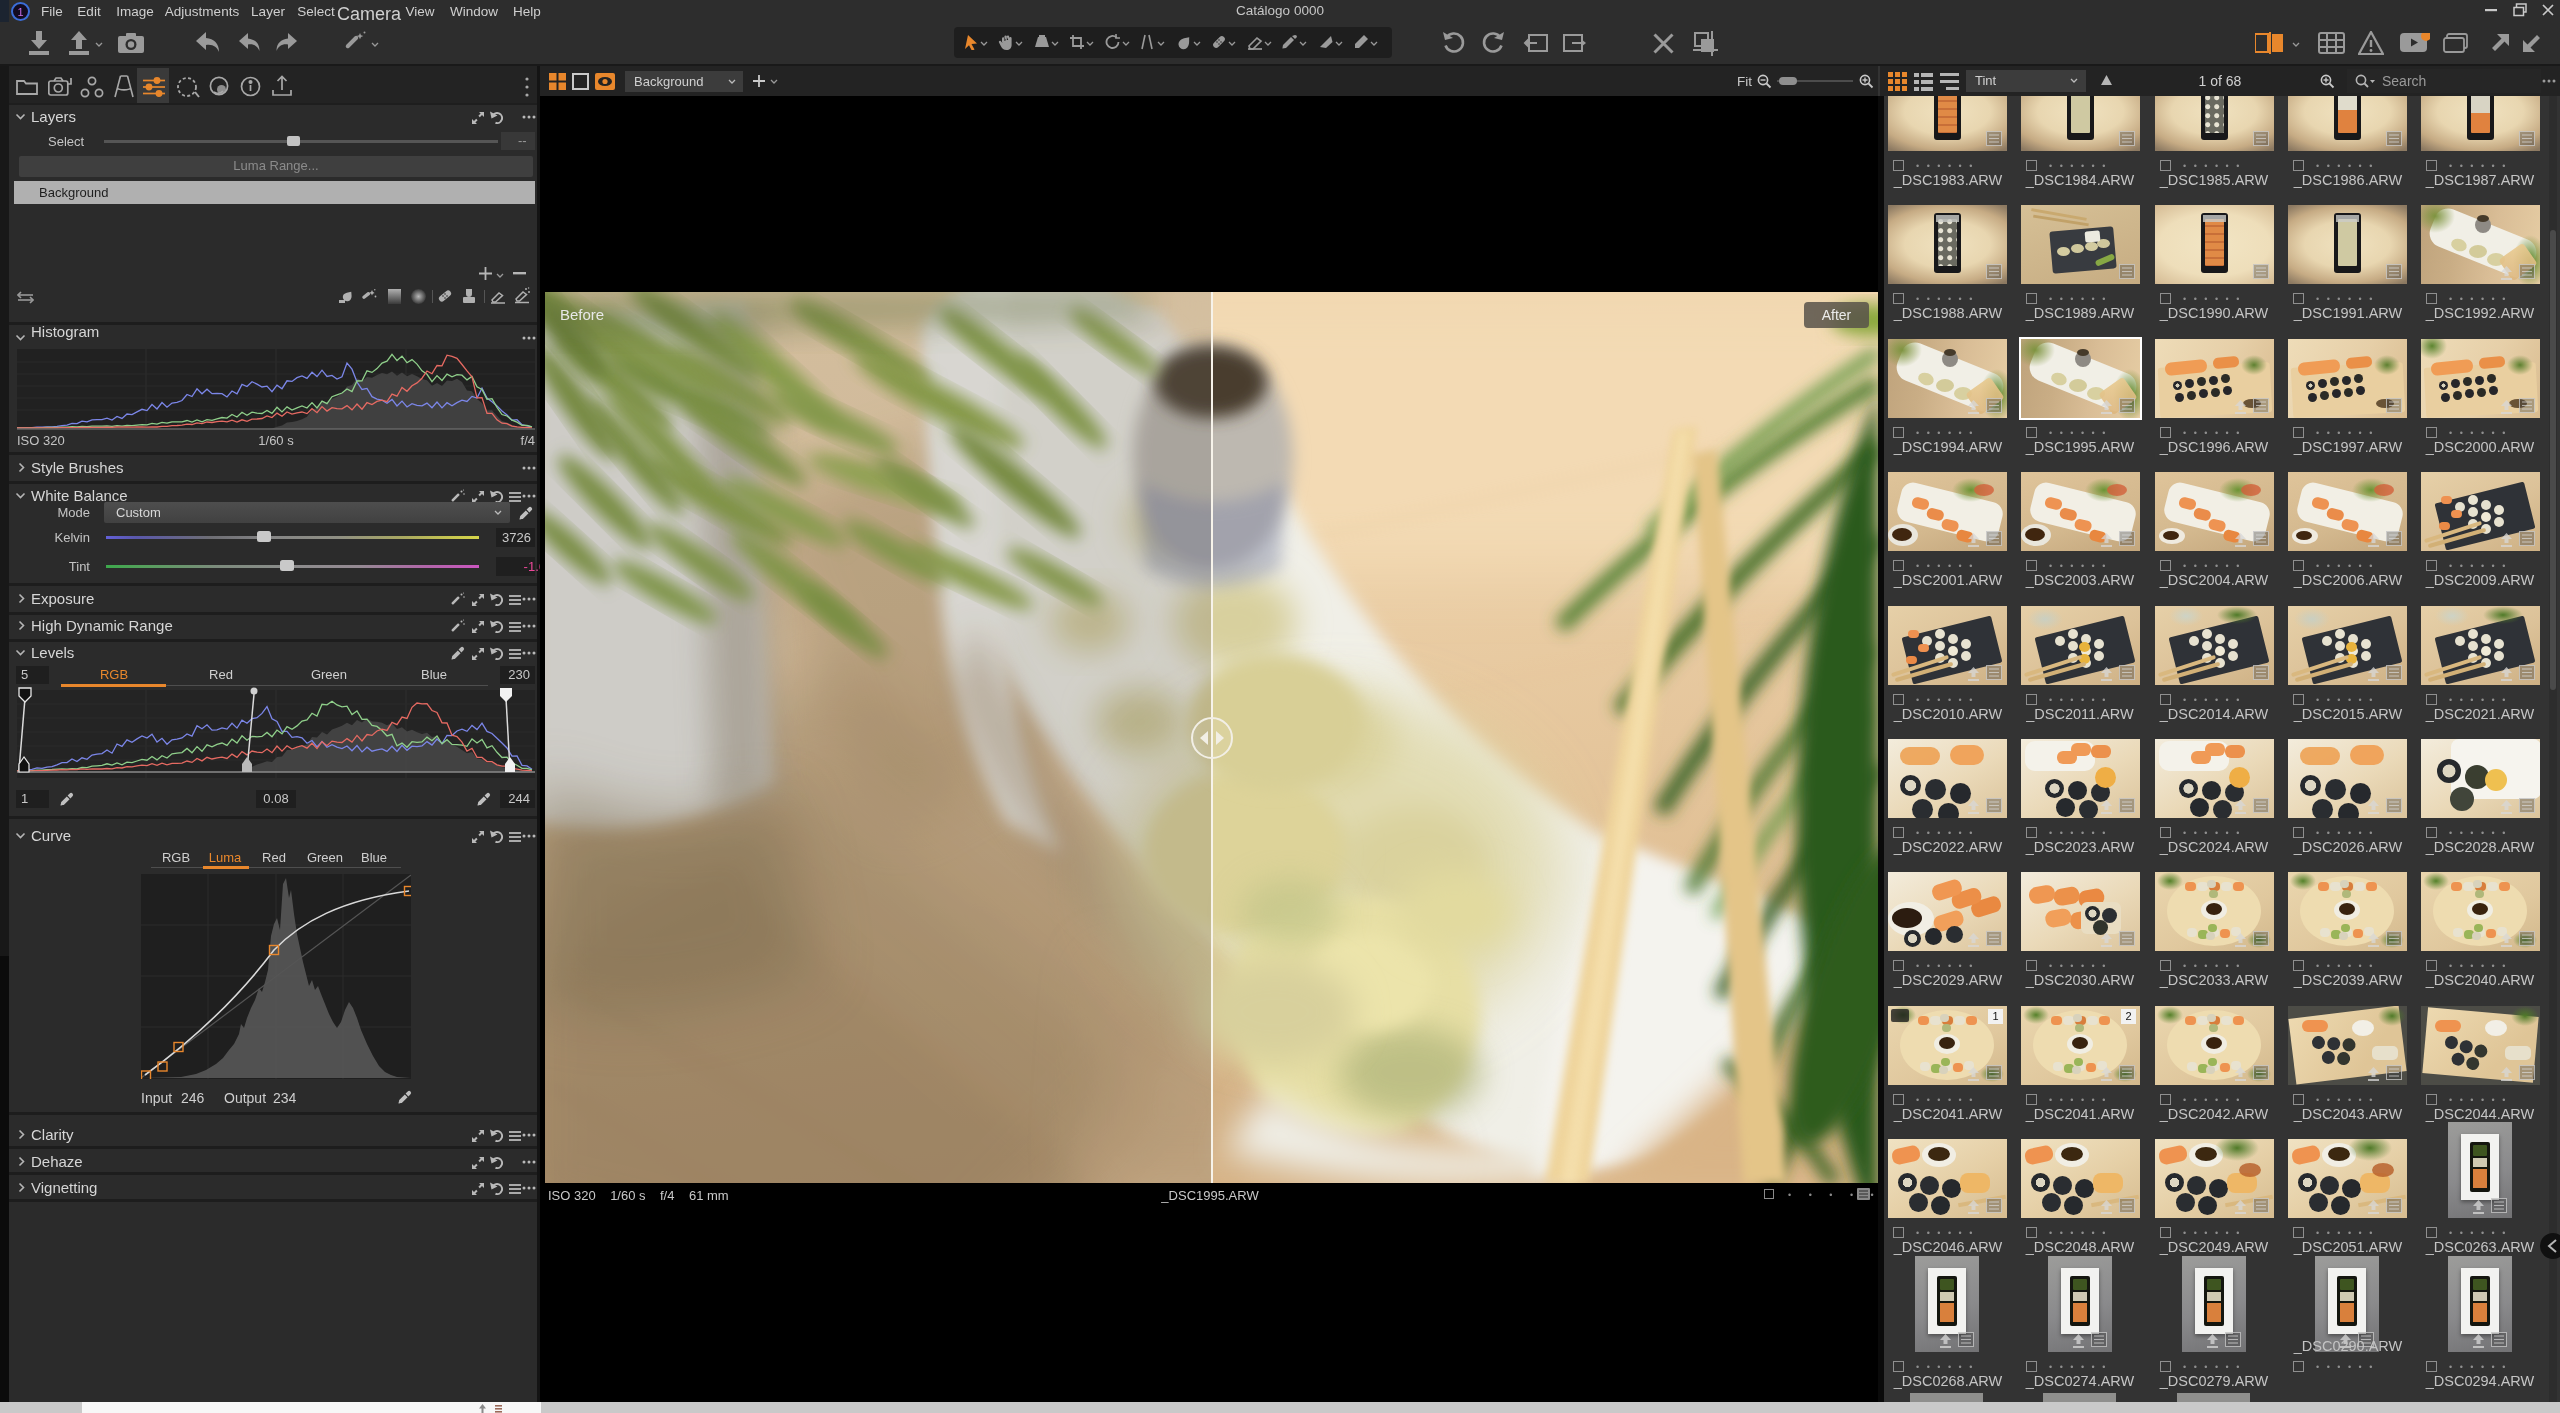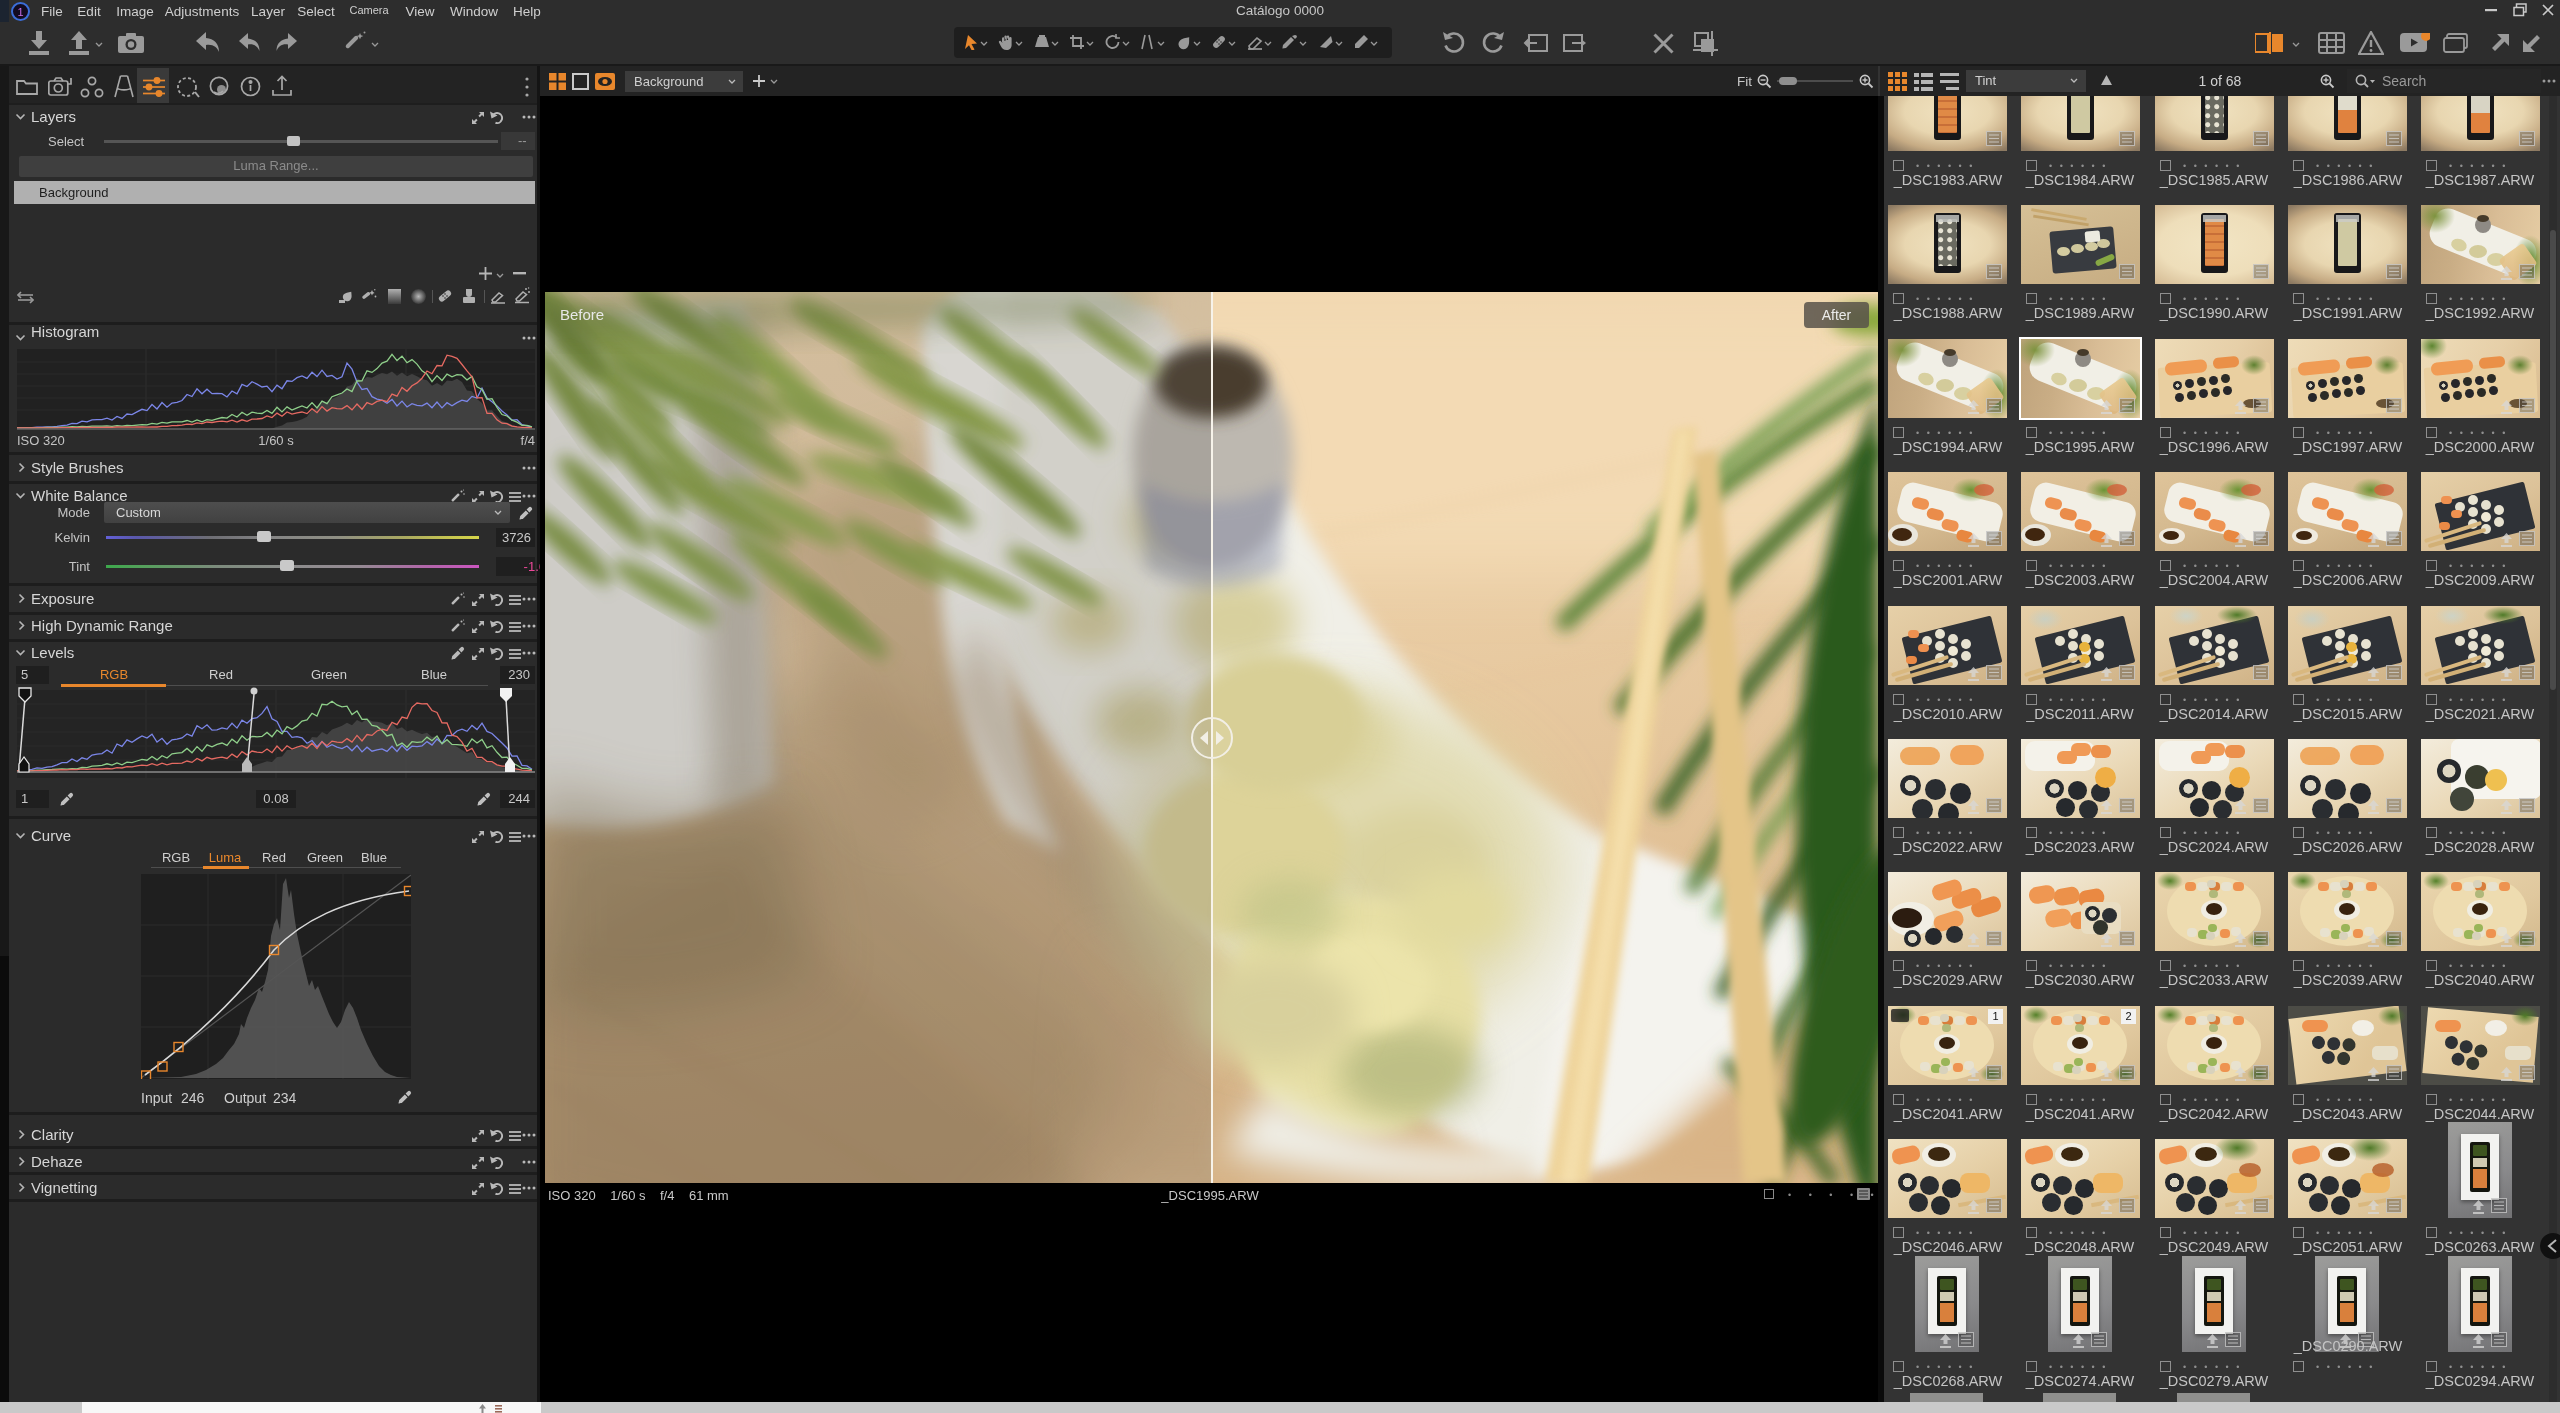--- a/index.html
+++ b/index.html
@@ -16,21 +16,21 @@
 <svg style="position:absolute;left:11px;top:2px;" width="19" height="19" viewBox="0 0 19 19">
       <circle cx="9.5" cy="9.5" r="8.5" fill="#120b20" stroke="#3b6ed8" stroke-width="2"></circle>
       <text x="9.5" y="13.5" font-size="11" fill="#c86ee8" text-anchor="middle" font-family="Liberation Sans">1</text>
     </svg>
 <div class="t" style="left:52px;top:4px;transform:translateX(-50%);font-size:13.5px">File</div>
 <div class="t" style="left:89px;top:4px;transform:translateX(-50%);font-size:13.5px">Edit</div>
 <div class="t" style="left:135px;top:4px;transform:translateX(-50%);font-size:13.5px">Image</div>
 <div class="t" style="left:202px;top:4px;transform:translateX(-50%);font-size:13.5px">Adjustments</div>
 <div class="t" style="left:268px;top:4px;transform:translateX(-50%);font-size:13.5px">Layer</div>
 <div class="t" style="left:316px;top:4px;transform:translateX(-50%);font-size:13.5px">Select</div>
-<div class="t" style="left:369px;top:4px;transform:translateX(-50%);font-size:11px">Camera</div>
+<div class="t" style="left:369px;top:4px;transform:translateX(-50%);font-size:18px">Camera</div>
 <div class="t" style="left:420px;top:4px;transform:translateX(-50%);font-size:13.5px">View</div>
 <div class="t" style="left:474px;top:4px;transform:translateX(-50%);font-size:13.5px">Window</div>
 <div class="t" style="left:527px;top:4px;transform:translateX(-50%);font-size:13.5px">Help</div>
 <div class="t" style="left:1280px;top:3px;transform:translateX(-50%);font-size:13.5px;color:#c6c6c6">Catálogo 0000</div>
 <svg style="position:absolute;left:2484px;top:9px;" width="14" height="3" viewBox="0 0 14 3">
       <rect x="1" y="0" width="12" height="2.2" fill="#c9c9c9"></rect>
     </svg>
 <svg style="position:absolute;left:2513px;top:3px;" width="14" height="14" viewBox="0 0 14 14">
       <rect x="3.5" y="1" width="9.5" height="8" fill="none" stroke="#c9c9c9" stroke-width="1.5"></rect>
       <rect x="1" y="4.5" width="9.5" height="8" fill="#2d2d2d" stroke="#c9c9c9" stroke-width="1.5"></rect>

